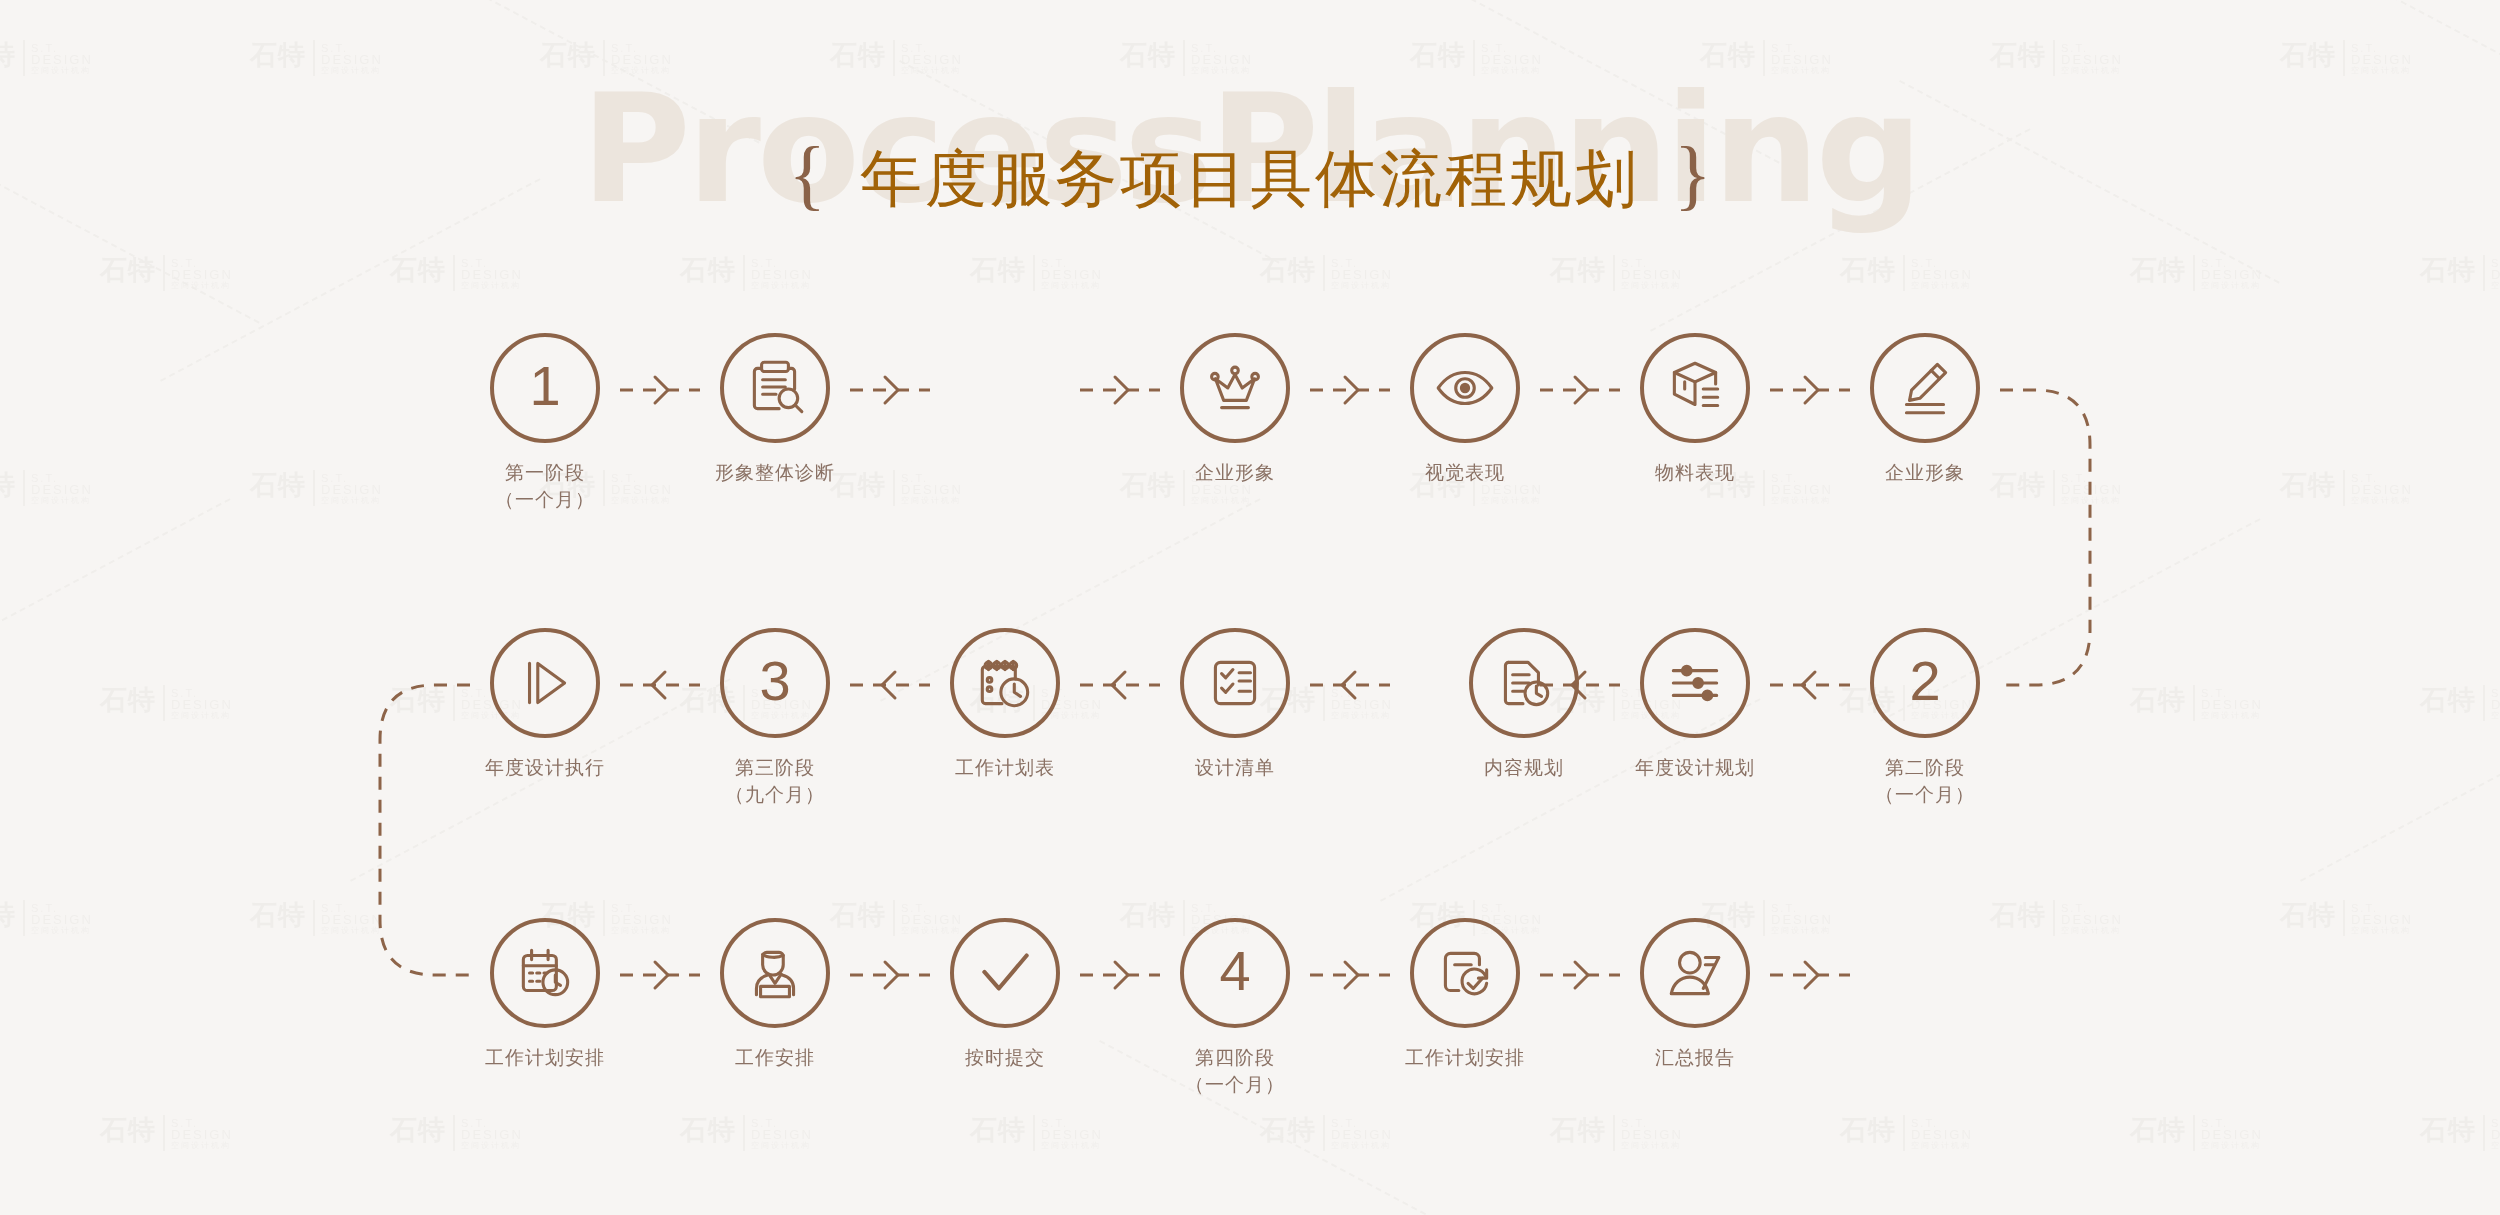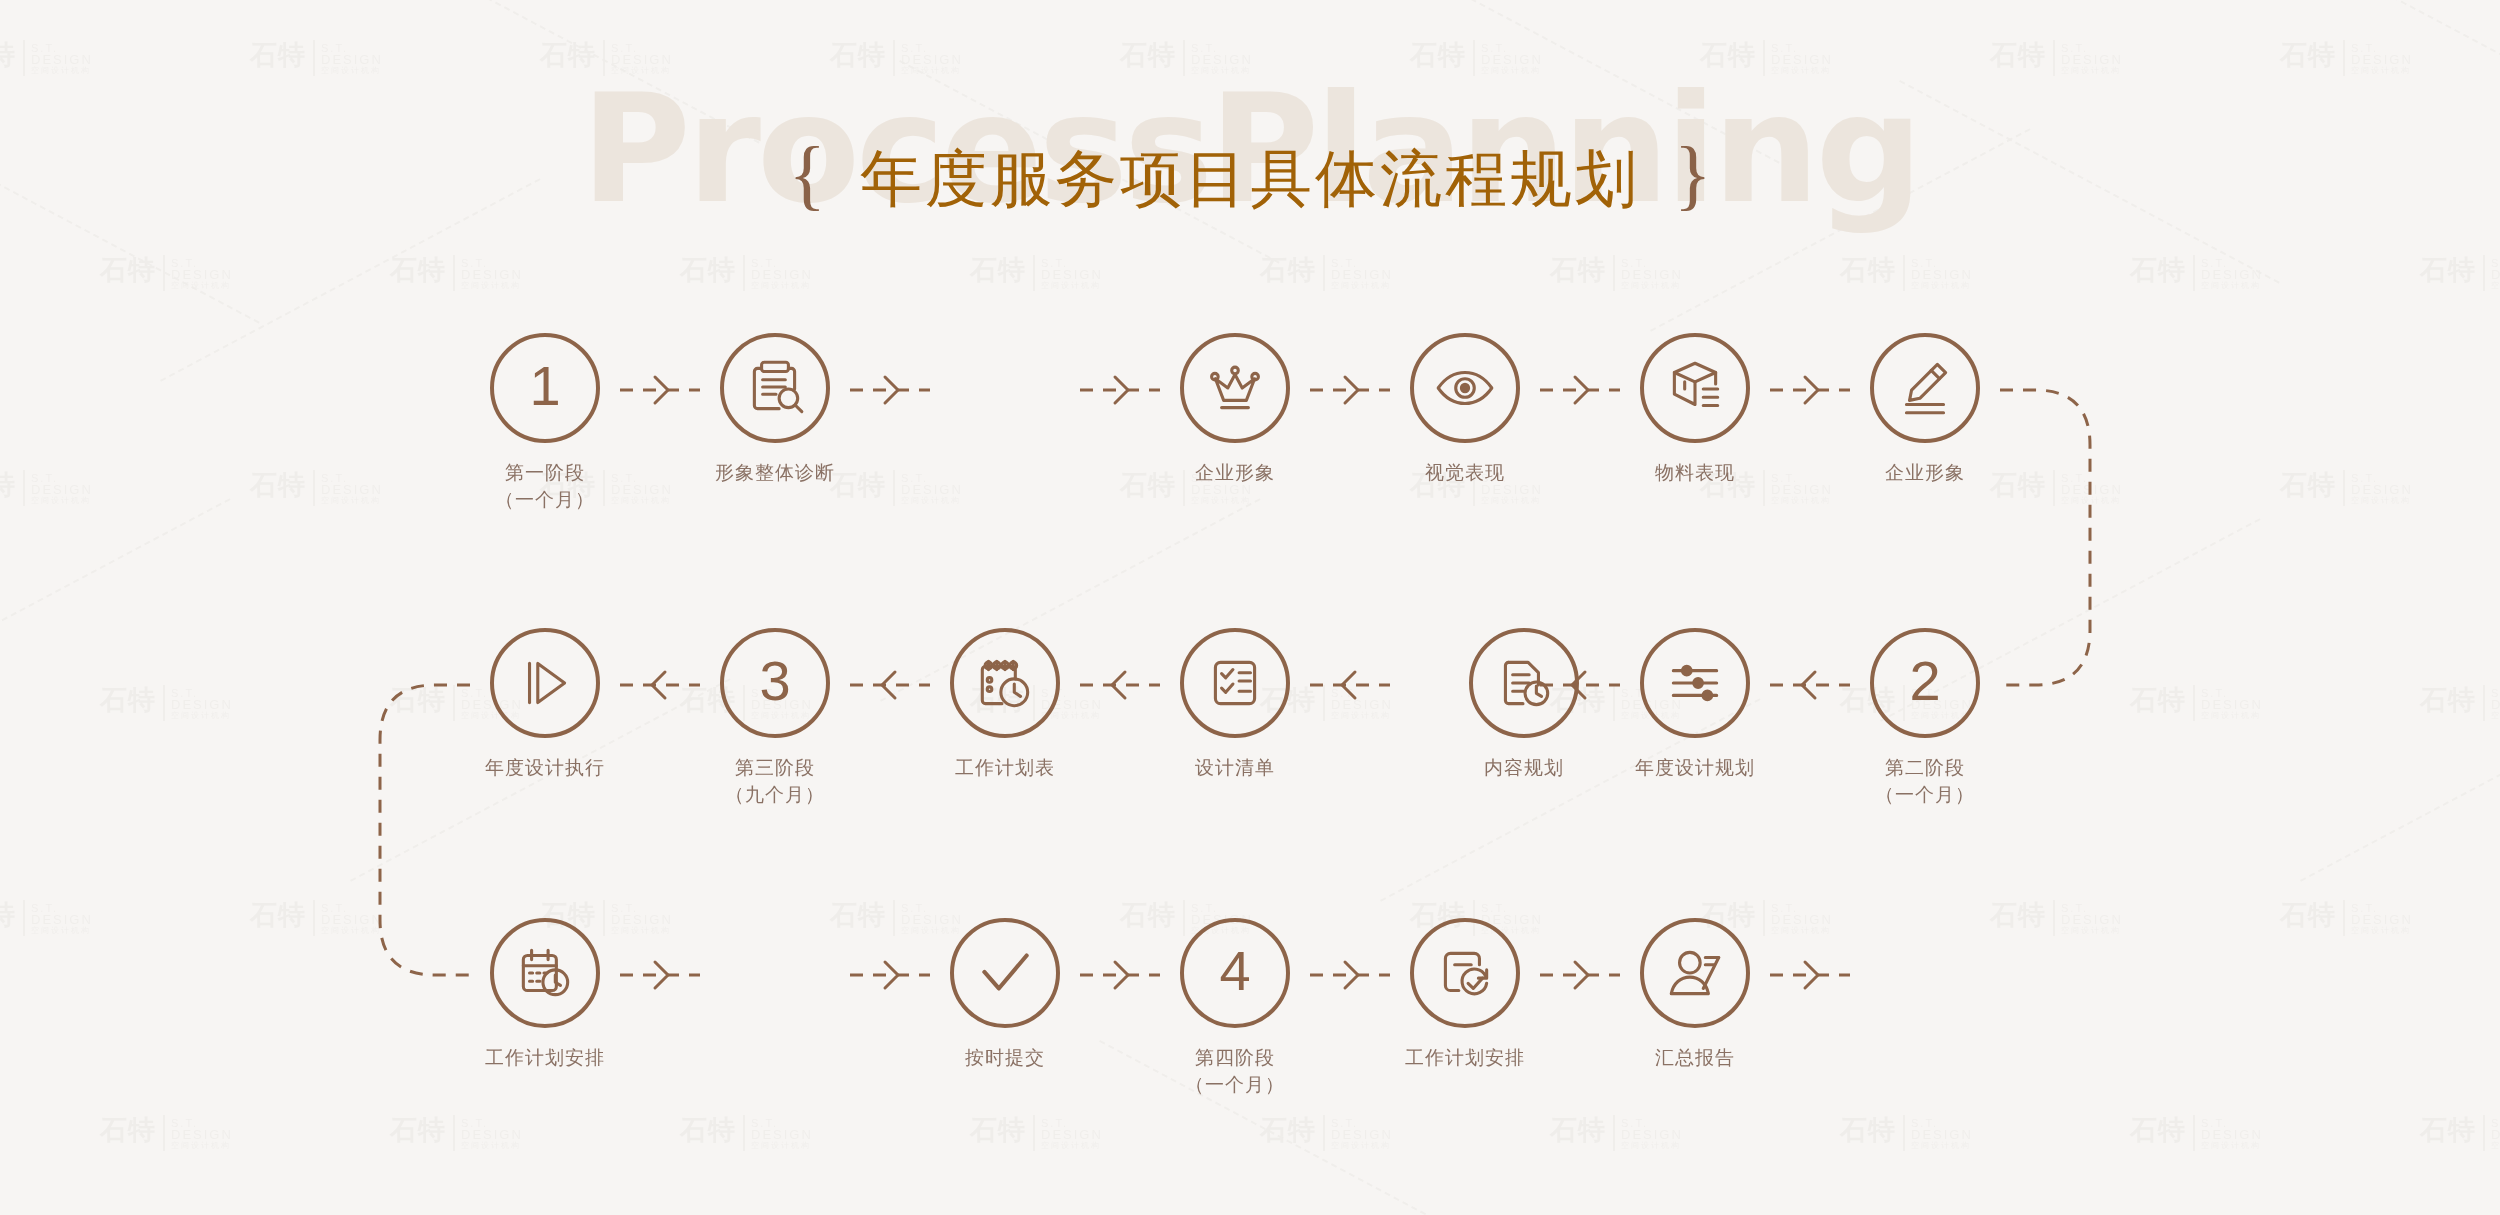--- a/index.html
+++ b/index.html
@@ -837,20 +837,32 @@
           <rect x="11" y="15" width="32" height="34" rx="4"></rect>
           <path d="M11 25h32"></path>
           <path d="M19 10v9M35 10v9"></path>
           <path d="M17 32h3M24 32h3M31 32h3M17 40h3M24 40h3"></path>
           <circle cx="42" cy="41" r="12"></circle>
           <path d="M42 34v7l5 3"></path>
         </svg>
       </div>
       <div class="label">工作计划安排</div>
     </div>
+    <div class="node" style="left: 775px; top: 918px;">
+      <div class="circle">
+        <svg width="66" height="66" viewBox="0 0 64 64" fill="none" stroke="#8d6449" stroke-width="3" stroke-linecap="round" stroke-linejoin="round">
+          <path d="M24 12h12a4 4 0 0 1 4 4v8a10 10 0 0 1-20 0v-8a4 4 0 0 1 4-4z"></path>
+          <path d="M20 14c4 3 14 4 20 1"></path>
+          <path d="M26 33l6 9 6-9"></path>
+          <path d="M25 34c-7 2-11 6-11 13v6M39 34c7 2 11 6 11 13v6"></path>
+          <path d="M18 45h28v10H18z"></path>
+        </svg>
+      </div>
+      <div class="label">工作安排</div>
+    </div>
     <div class="node" style="left: 1005px; top: 918px;">
       <div class="circle">
         <svg width="66" height="66" viewBox="0 0 64 64" fill="none" stroke="#8d6449" stroke-width="3" stroke-linecap="round" stroke-linejoin="round">
           <path d="M12 31l14 16L53 15" stroke-width="4"></path>
         </svg>
       </div>
       <div class="label">按时提交</div>
     </div>
     <div class="node" style="left: 1235px; top: 918px;">
       <div class="circle">

